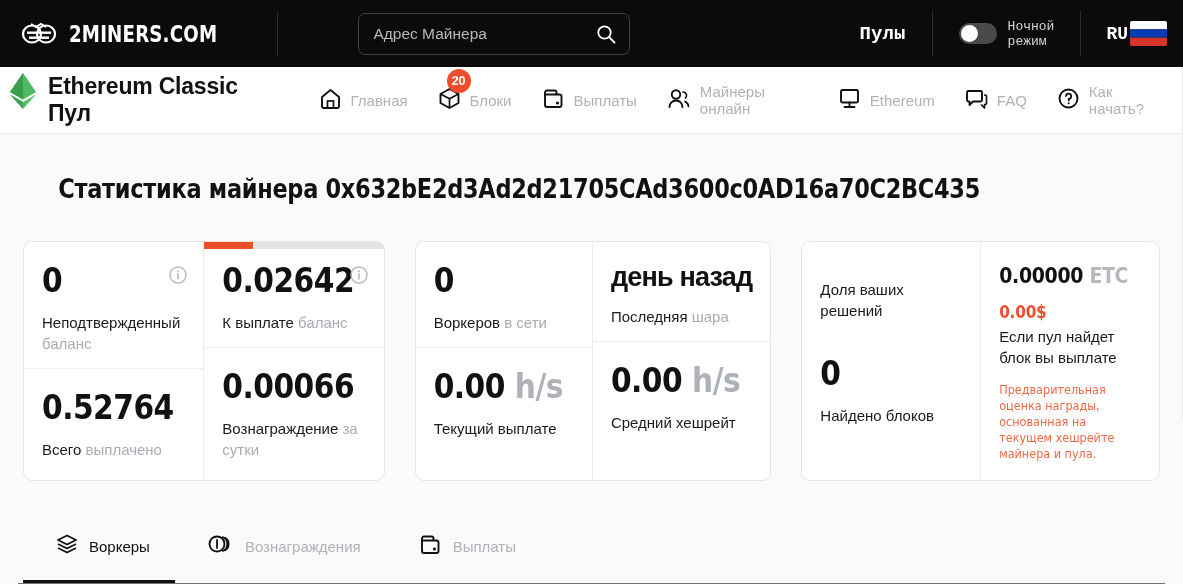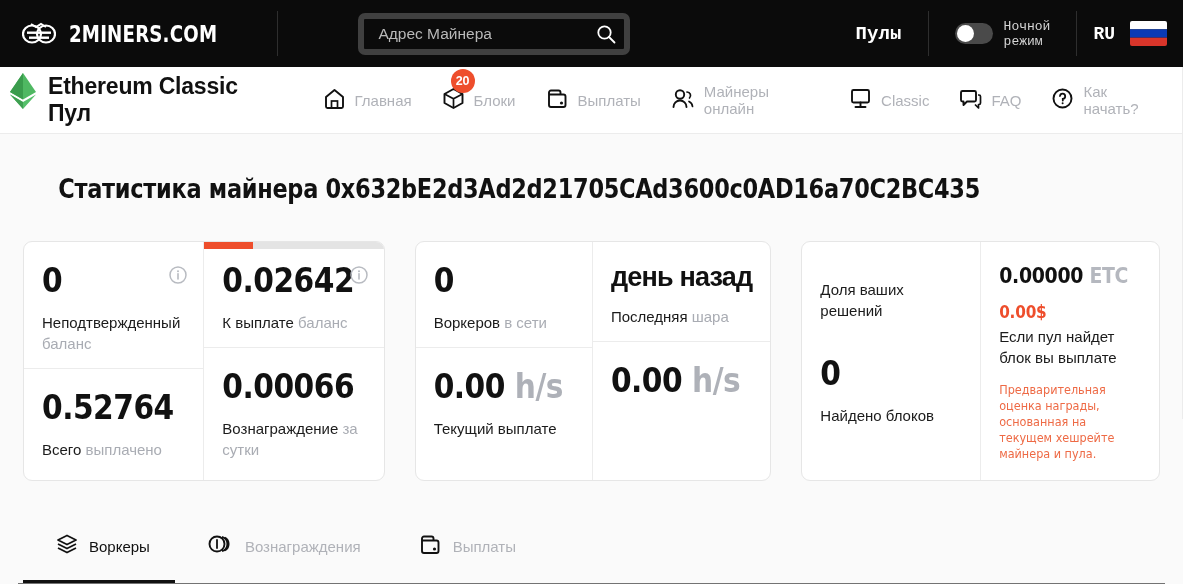--- a/index.html
+++ b/index.html
@@ -20,42 +20,42 @@
   .brand-logo { width: 34px; height: 26px; display: block; }
   .brand-name {
     color: #ffffff; font-size: 23px; font-weight: bold; letter-spacing: .2px;
     font-family: "Liberation Sans Narrow", "DejaVu Sans Condensed", "Liberation Sans", sans-serif;
     transform: scaleX(.88); transform-origin: left center;
   }
   .vsep { width: 1px; height: 45px; background: #2e2e2e; }
   .sep-a { margin-left: 40px; }
   .search-wrap { margin-left: 80px; position: relative; }
   .search-box {
-    width: 272px; height: 42px; border: 6px solid #404040; border-radius: 7px;
+    width: 272px; height: 42px; border: 1px solid #404040; border-radius: 7px;
     background: #0b0b0b; color: #c9c9c9; font-size: 15.5px;
     padding: 0 44px 0 14px; font-family: "Liberation Sans", sans-serif; outline: none;
   }
   .search-box::placeholder { color: #b9b9b9; }
   .search-icon { position: absolute; right: 14px; top: 11px; pointer-events: none; }
   .right-group { margin-left: auto; display: flex; align-items: center; font-family: Liberation Mono, monospace; }
   .pools-link {
     color: #fff; font-size: 19px; font-weight: bold; margin-right: 26px;
     cursor: pointer; letter-spacing: .1px;
   }
   .nightmode { display: flex; align-items: center; gap: 11px; margin: 0 26px; }
   .toggle {
     width: 38px; height: 21px; border-radius: 11px; background: #4a4a4a;
     position: relative; cursor: pointer; flex: none;
   }
   .toggle .knob {
     position: absolute; left: 2px; top: 2px; width: 17px; height: 17px;
     border-radius: 50%; background: #fff;
   }
   .nm-label { color: #d6d6d6; font-size: 13px; line-height: 15px; }
-  .lang { display: flex; align-items: center; gap: 15px; margin-left: 16px; cursor: pointer; }
+  .lang { display: flex; align-items: center; gap: 2px; margin-left: 25px; cursor: pointer; }
   .lang-code { color: #fff; font-size: 18px; font-weight: bold; }
   .flag { width: 37px; height: 25px; border-radius: 2px; overflow: hidden; display: block; }
 
   
   .navbar {
     height: 67px; background: #ffffff; display: flex; align-items: center;
     padding: 0 18px 0 10px; border-bottom: 1px solid #ececec;
   }
   .coin { display: flex; align-items: flex-start; gap: 12px; margin-right: 36px; }
   .coin-logo { width: 26px; height: 36px; display: block; }
@@ -273,21 +273,21 @@
         <span class="nav-label">Майнеры онлайн</span>
       </div>
 
       <div class="nav-item">
         <span>
           <svg width="23" height="23" viewBox="0 0 23 23" fill="none">
             <rect x="3" y="3" width="17" height="12.5" rx="1.5" stroke="#111" stroke-width="1.9"></rect>
             <path d="M11.5 15.5 V20 M6.5 20 H16.5" stroke="#111" stroke-width="1.9" stroke-linecap="round"></path>
           </svg>
         </span>
-        <span class="nav-label">Classic</span>
+        <span class="nav-label">Ethereum</span>
       </div>
 
       <div class="nav-item">
         <span>
           <svg width="23" height="23" viewBox="0 0 23 23" fill="none">
             <path d="M3.5 4 h12 a1.5 1.5 0 0 1 1.5 1.5 V13 a1.5 1.5 0 0 1 -1.5 1.5 H8 L4.5 18 V14.5 H3.5 A1.5 1.5 0 0 1 2 13 V5.5 A1.5 1.5 0 0 1 3.5 4 Z" stroke="#111" stroke-width="1.9" stroke-linejoin="round"></path>
             <path d="M19 8 h1 a1.5 1.5 0 0 1 1.5 1.5 V16 a1.5 1.5 0 0 1 -1.5 1.5 h-.5 V21 L16 17.5" stroke="#111" stroke-width="1.7" stroke-linejoin="round"></path>
           </svg>
         </span>
         <span class="nav-label">FAQ</span>
@@ -391,20 +391,23 @@
             <div class="cap">
               <span>Последняя</span>
               <span class="muted">шара</span>
             </div>
           </div>
           <div class="cell cell-b">
             <div class="big">
               <span>0.00</span>
               <span class="unit">h/s</span>
             </div>
+            <div class="cap">
+              <span>Средний хешрейт</span>
+            </div>
           </div>
         </div>
       </div>
 
       <div class="card card-c">
         <div class="col">
           <div class="cell">
             <div class="cap">
               <span>Доля ваших</span><br>
               <span>решений</span>

